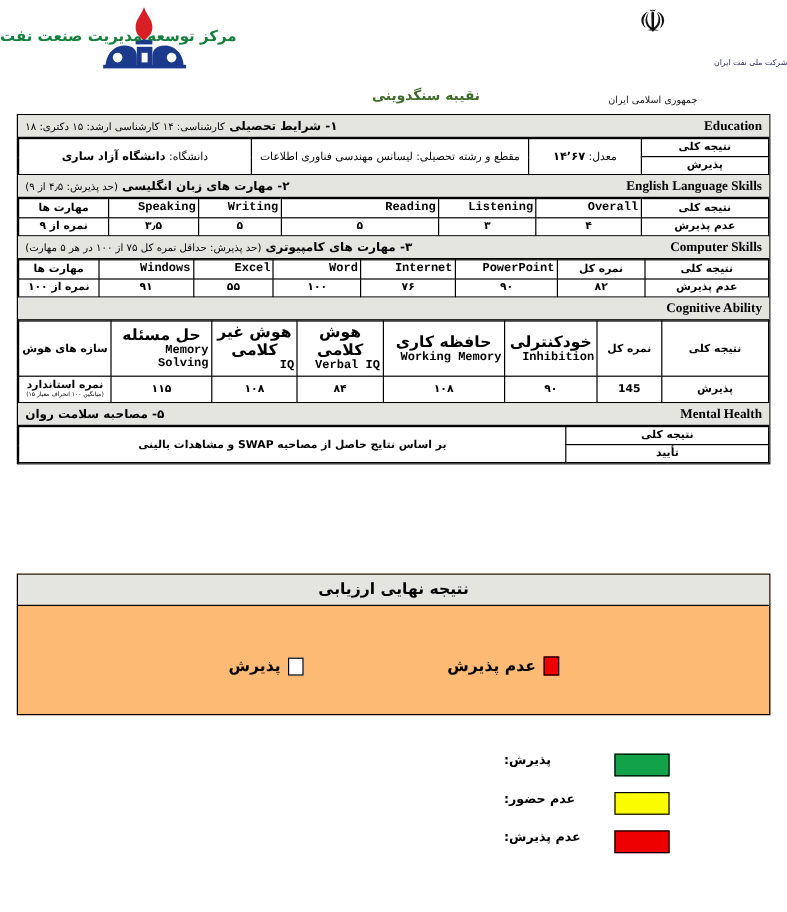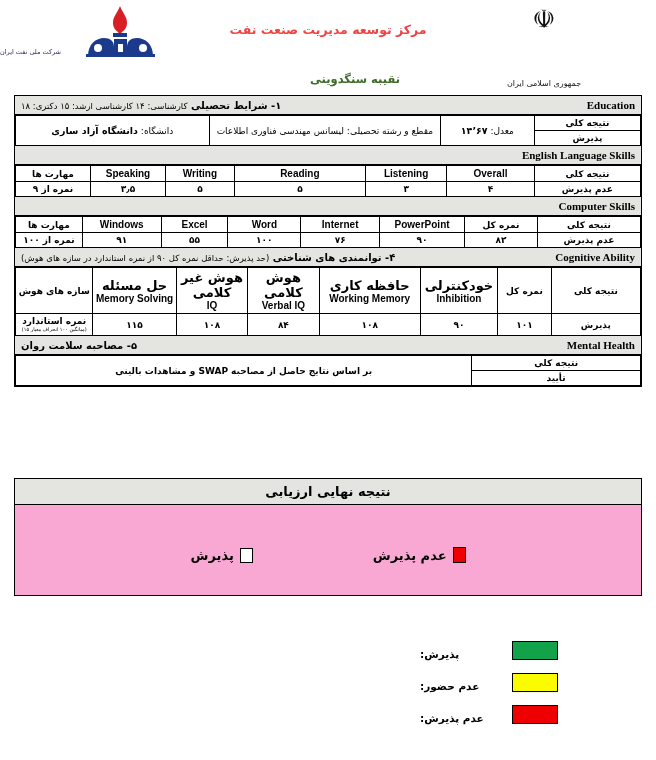--- a/index.html
+++ b/index.html
@@ -50,31 +50,31 @@
     color: #111;
     font-family: "DejaVu Sans", sans-serif;
     white-space: nowrap;
     margin-top: 44px;
   }
   .center-title {
     position: absolute;
     left: 0;
     right: 0;
     top: 22px;
-    text-align: center;
+    text-align: left;
     font-size: 12.5px;
     font-weight: bold;
-    color: #ef4444;
+    color: #15803d;
   }
   .nioc-sub {
     position: absolute;
     left: 0;
     right: 0;
     top: 48px;
-    text-align: left;
+    text-align: right;
     font-size: 6.5px;
     color: #2b2b6b;
     white-space: nowrap;
   }
 
   .candidate-name {
     position: absolute;
     top: 72px;
     left: 0;
     width: 400px;
@@ -134,25 +134,26 @@
     font-size: 9px;
     padding: 2px 2px;
     color: #000;
     background: #fff;
   }
   td.hdr {
     background: #fff;
     font-weight: bold;
   }
   td.hdr .en {
-    font-family: Liberation Sans, sans-serif;
+    font-family: Liberation Mono, monospace;
     font-size: 10px;
     font-weight: bold;
     direction: ltr;
     display: block;
+    text-align: right;
   }
   td.hdr .fa {
     font-size: 13px;
     font-weight: bold;
     display: block;
   }
   td.num {
     font-size: 10px;
     font-weight: bold;
   }
@@ -193,21 +194,21 @@
   }
 
   
   .final-box {
     position: absolute;
     top: 478px;
     left: 14px;
     width: 628px;
     border: 1.6px solid #000;
     box-sizing: border-box;
-    background: #f9a8d4;
+    background: #fdba74;
   }
   .final-title {
     background: #e4e4e0;
     border-bottom: 1.6px solid #000;
     text-align: center;
     font-size: 13px;
     font-weight: bold;
     padding: 5px 0;
   }
   .final-body {
@@ -243,21 +244,21 @@
 
   
   .legend {
     position: absolute;
     top: 628px;
     right: 98px;
     width: 190px;
   }
   .legend-row {
     display: flex;
-    align-items: flex-end;
+    align-items: flex-start;
     justify-content: flex-start;
     height: 32px;
     gap: 10px;
   }
   .legend-label {
     font-size: 10.5px;
     font-weight: bold;
     width: 82px;
     text-align: left;
   }
@@ -335,20 +336,25 @@
       </td>
     </tr>
     <tr>
       <td class="result-val accept">پذیرش</td>
     </tr>
   </tbody>
     </table>
 
   <div class="sec-title">
     <span class="en">English Language Skills</span>
+    <span class="fa">
+      <span>۲-</span>
+      <span>مهارت های زبان انگلیسی</span>
+      <span class="thin">(حد پذیرش: ۴٫۵ از ۹)</span>
+    </span>
   </div>
   <table class="grid">
     <colgroup>
         <col style="width:17%">
         <col style="width:14%">
         <col style="width:13%">
         <col style="width:21%">
         <col style="width:11%">
         <col style="width:12%">
         <col style="width:12%">
@@ -380,20 +386,25 @@
       <td class="num">۵</td>
       <td class="num">۵</td>
       <td class="num">۳٫۵</td>
       <td class="lbl">نمره از ۹</td>
     </tr>
   </tbody>
     </table>
 
   <div class="sec-title">
     <span class="en">Computer Skills</span>
+    <span class="fa">
+      <span>۳-</span>
+      <span>مهارت های کامپیوتری</span>
+      <span class="thin">(حد پذیرش: حداقل نمره کل ۷۵ از ۱۰۰ در هر ۵ مهارت)</span>
+    </span>
   </div>
   <table class="grid">
     <colgroup>
         <col style="width:17%">
         <col style="width:12%">
         <col style="width:14%">
         <col style="width:13%">
         <col style="width:12%">
         <col style="width:11%">
         <col style="width:13%">
@@ -428,25 +439,20 @@
       <td class="num">۱۰۰</td>
       <td class="num">۵۵</td>
       <td class="num">۹۱</td>
       <td class="lbl">نمره از ۱۰۰</td>
     </tr>
   </tbody>
     </table>
 
   <div class="sec-title">
     <span class="en">Cognitive Ability</span>
-    <span class="fa">
-      <span>۴-</span>
-      <span>توانمندی های شناختی</span>
-      <span class="thin">(حد پذیرش: حداقل نمره کل ۹۰ از نمره استاندارد در سازه های هوش)</span>
-    </span>
   </div>
   <table class="grid">
     <colgroup>
         <col style="width:15%">
         <col style="width:9%">
         <col style="width:13%">
         <col style="width:17%">
         <col style="width:12%">
         <col style="width:12%">
         <col style="width:14%">
@@ -473,21 +479,21 @@
         <span class="en">IQ</span>
       </td>
       <td class="hdr">
         <span class="fa">حل مسئله</span>
         <span class="en">Memory Solving</span>
       </td>
       <td class="lbl">سازه های هوش</td>
     </tr>
     <tr>
       <td class="result-val accept">پذیرش</td>
-      <td class="num">۱۰۱</td>
+      <td class="num">145</td>
       <td class="num">۹۰</td>
       <td class="num">۱۰۸</td>
       <td class="num">۸۴</td>
       <td class="num">۱۰۸</td>
       <td class="num">۱۱۵</td>
       <td class="lbl">
         <span>نمره استاندارد</span>
         <span class="sub">(میانگین ۱۰۰ انحراف معیار ۱۵)</span>
       </td>
     </tr>

